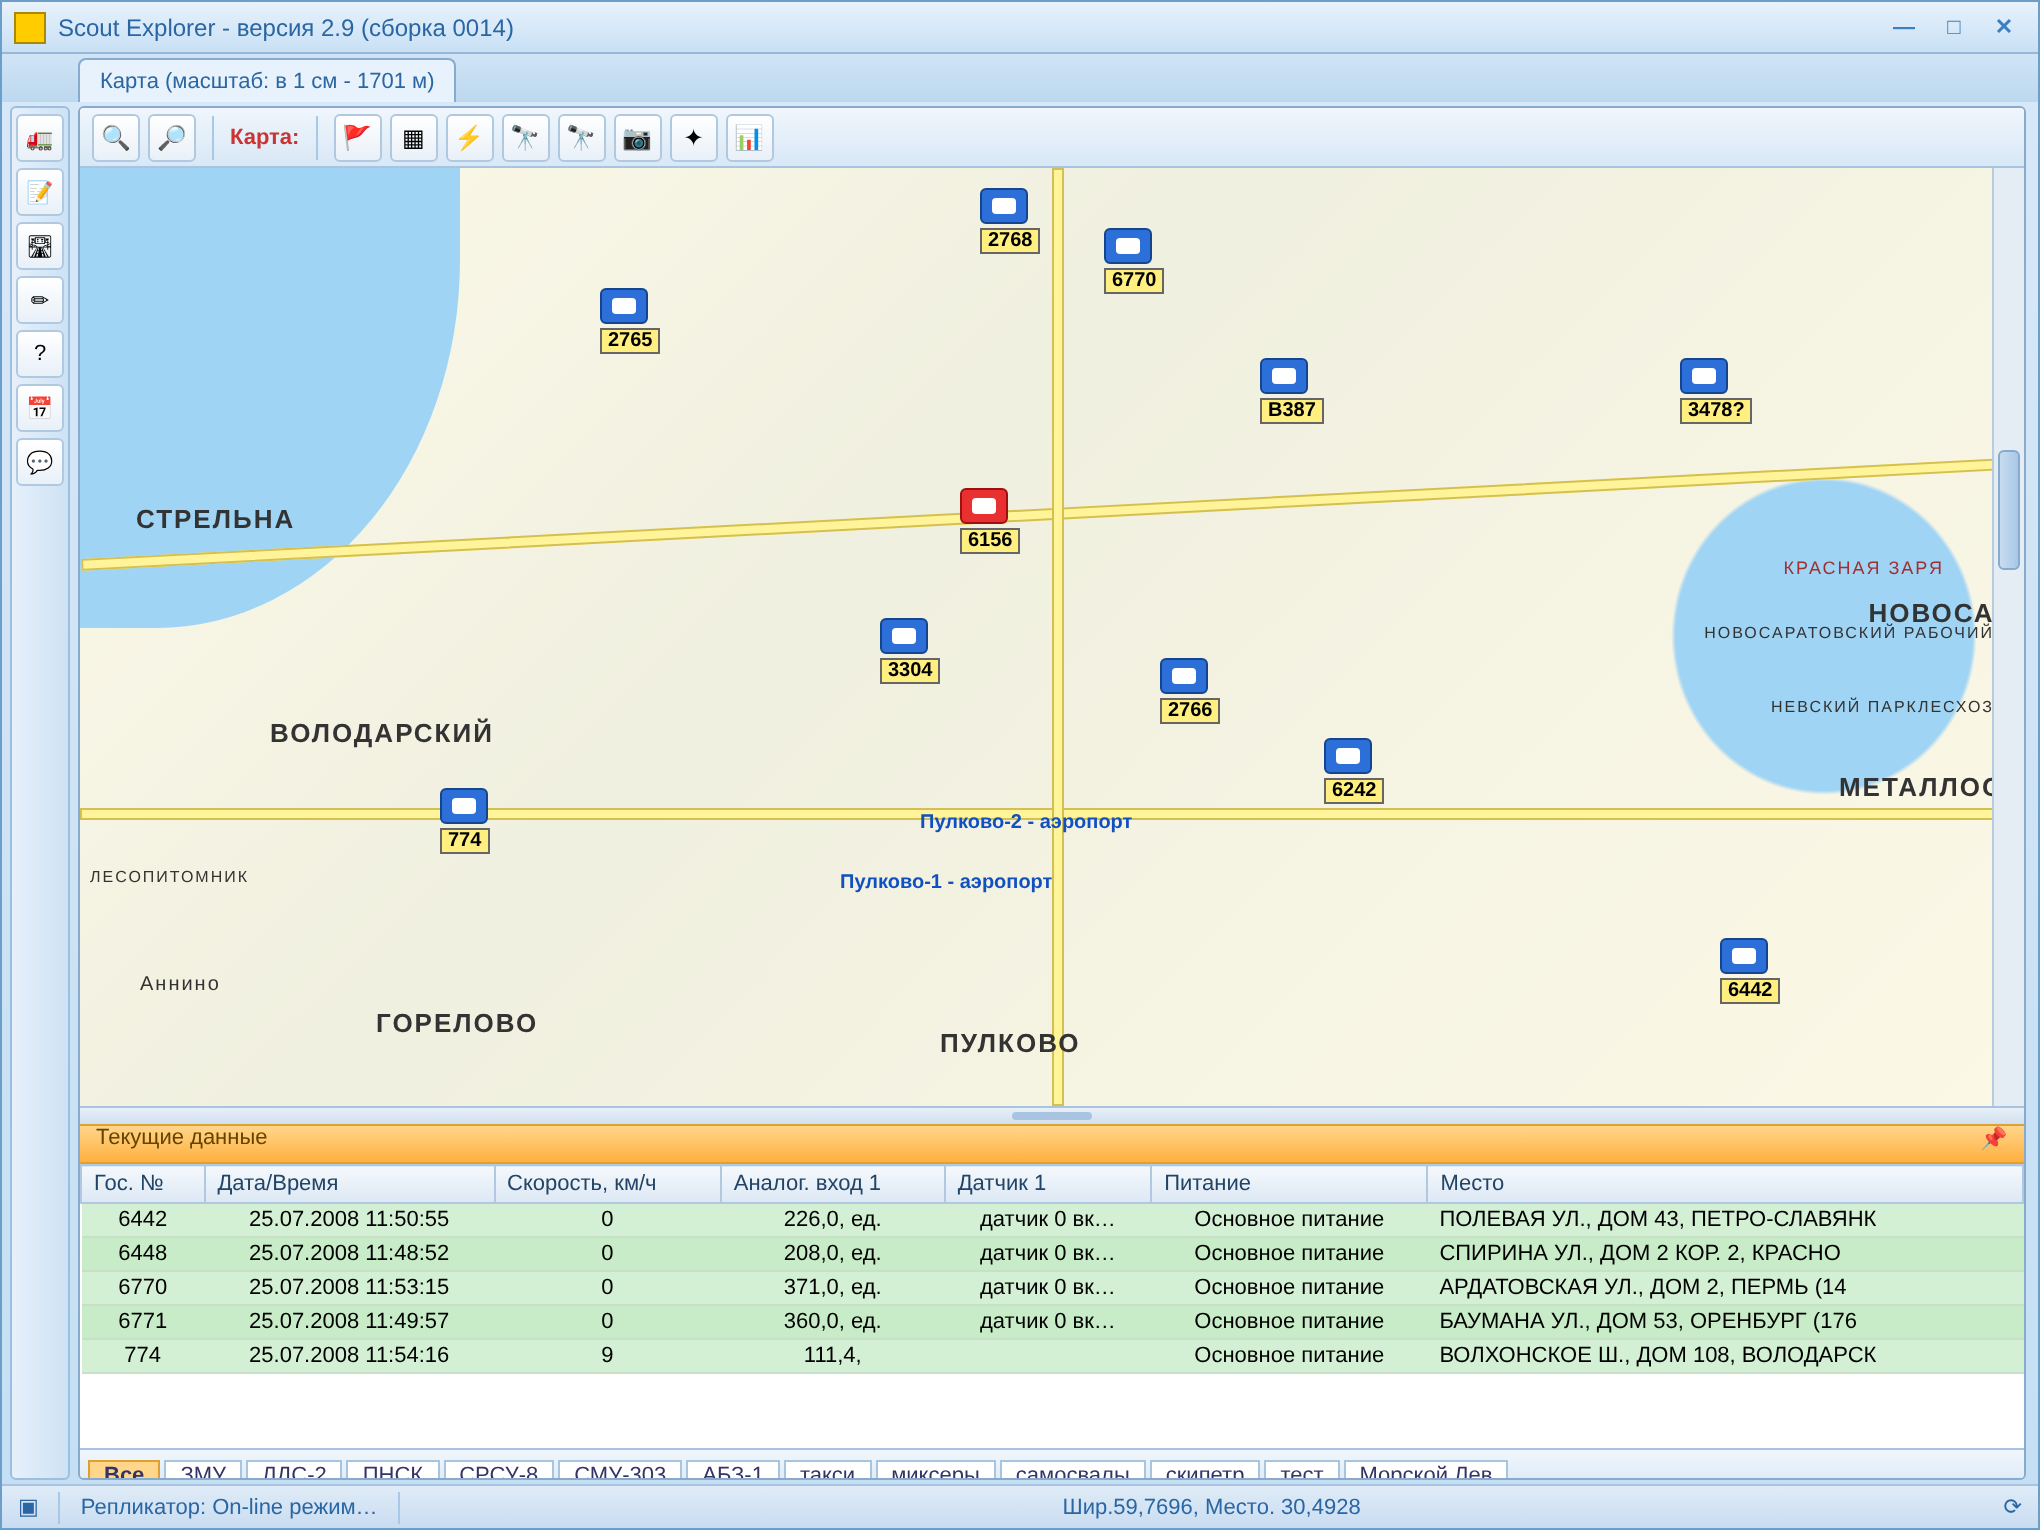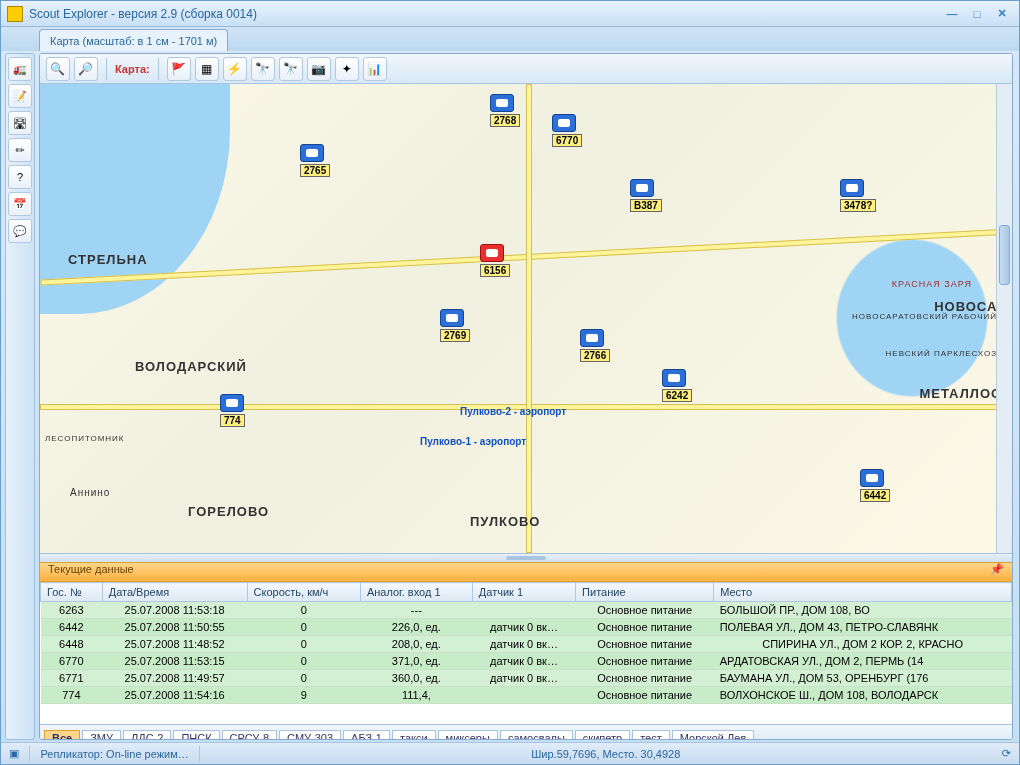--- a/index.html
+++ b/index.html
@@ -146,21 +146,21 @@
       <div class="marker" style="left:440px;top:160px">
           <div class="box red">
             <div class="car"></div>
           </div>
           <div class="tag">6156</div>
         </div>
       <div class="marker" style="left:400px;top:225px">
           <div class="box">
             <div class="car"></div>
           </div>
-          <div class="tag">2769</div>
+          <div class="tag">3304</div>
         </div>
       <div class="marker" style="left:540px;top:245px">
           <div class="box">
             <div class="car"></div>
           </div>
           <div class="tag">2766</div>
         </div>
       <div class="marker" style="left:622px;top:285px">
           <div class="box">
             <div class="car"></div>
@@ -202,45 +202,36 @@
               <th>Дата/Время</th>
               <th>Скорость, км/ч</th>
               <th>Аналог. вход 1</th>
               <th>Датчик 1</th>
               <th>Питание</th>
               <th>Место</th>
             </tr>
           </thead>
         <tbody id="grid-body">
             <tr>
-              <td>6263</td>
-              <td>25.07.2008 11:53:18</td>
-              <td>0</td>
-              <td>---</td>
-              <td></td>
-              <td>Основное питание</td>
-              <td style="text-align: left;">БОЛЬШОЙ ПР., ДОМ 108, ВО</td>
-            </tr>
-            <tr>
               <td>6442</td>
               <td>25.07.2008 11:50:55</td>
               <td>0</td>
               <td>226,0, ед.</td>
               <td>датчик 0 вк…</td>
               <td>Основное питание</td>
               <td style="text-align: left;">ПОЛЕВАЯ УЛ., ДОМ 43, ПЕТРО-СЛАВЯНК</td>
             </tr>
             <tr>
               <td>6448</td>
               <td>25.07.2008 11:48:52</td>
               <td>0</td>
               <td>208,0, ед.</td>
               <td>датчик 0 вк…</td>
               <td>Основное питание</td>
-              <td style="text-align: center;">СПИРИНА УЛ., ДОМ 2 КОР. 2, КРАСНО</td>
+              <td style="text-align: left;">СПИРИНА УЛ., ДОМ 2 КОР. 2, КРАСНО</td>
             </tr>
             <tr>
               <td>6770</td>
               <td>25.07.2008 11:53:15</td>
               <td>0</td>
               <td>371,0, ед.</td>
               <td>датчик 0 вк…</td>
               <td>Основное питание</td>
               <td style="text-align: left;">АРДАТОВСКАЯ УЛ., ДОМ 2, ПЕРМЬ (14</td>
             </tr>

